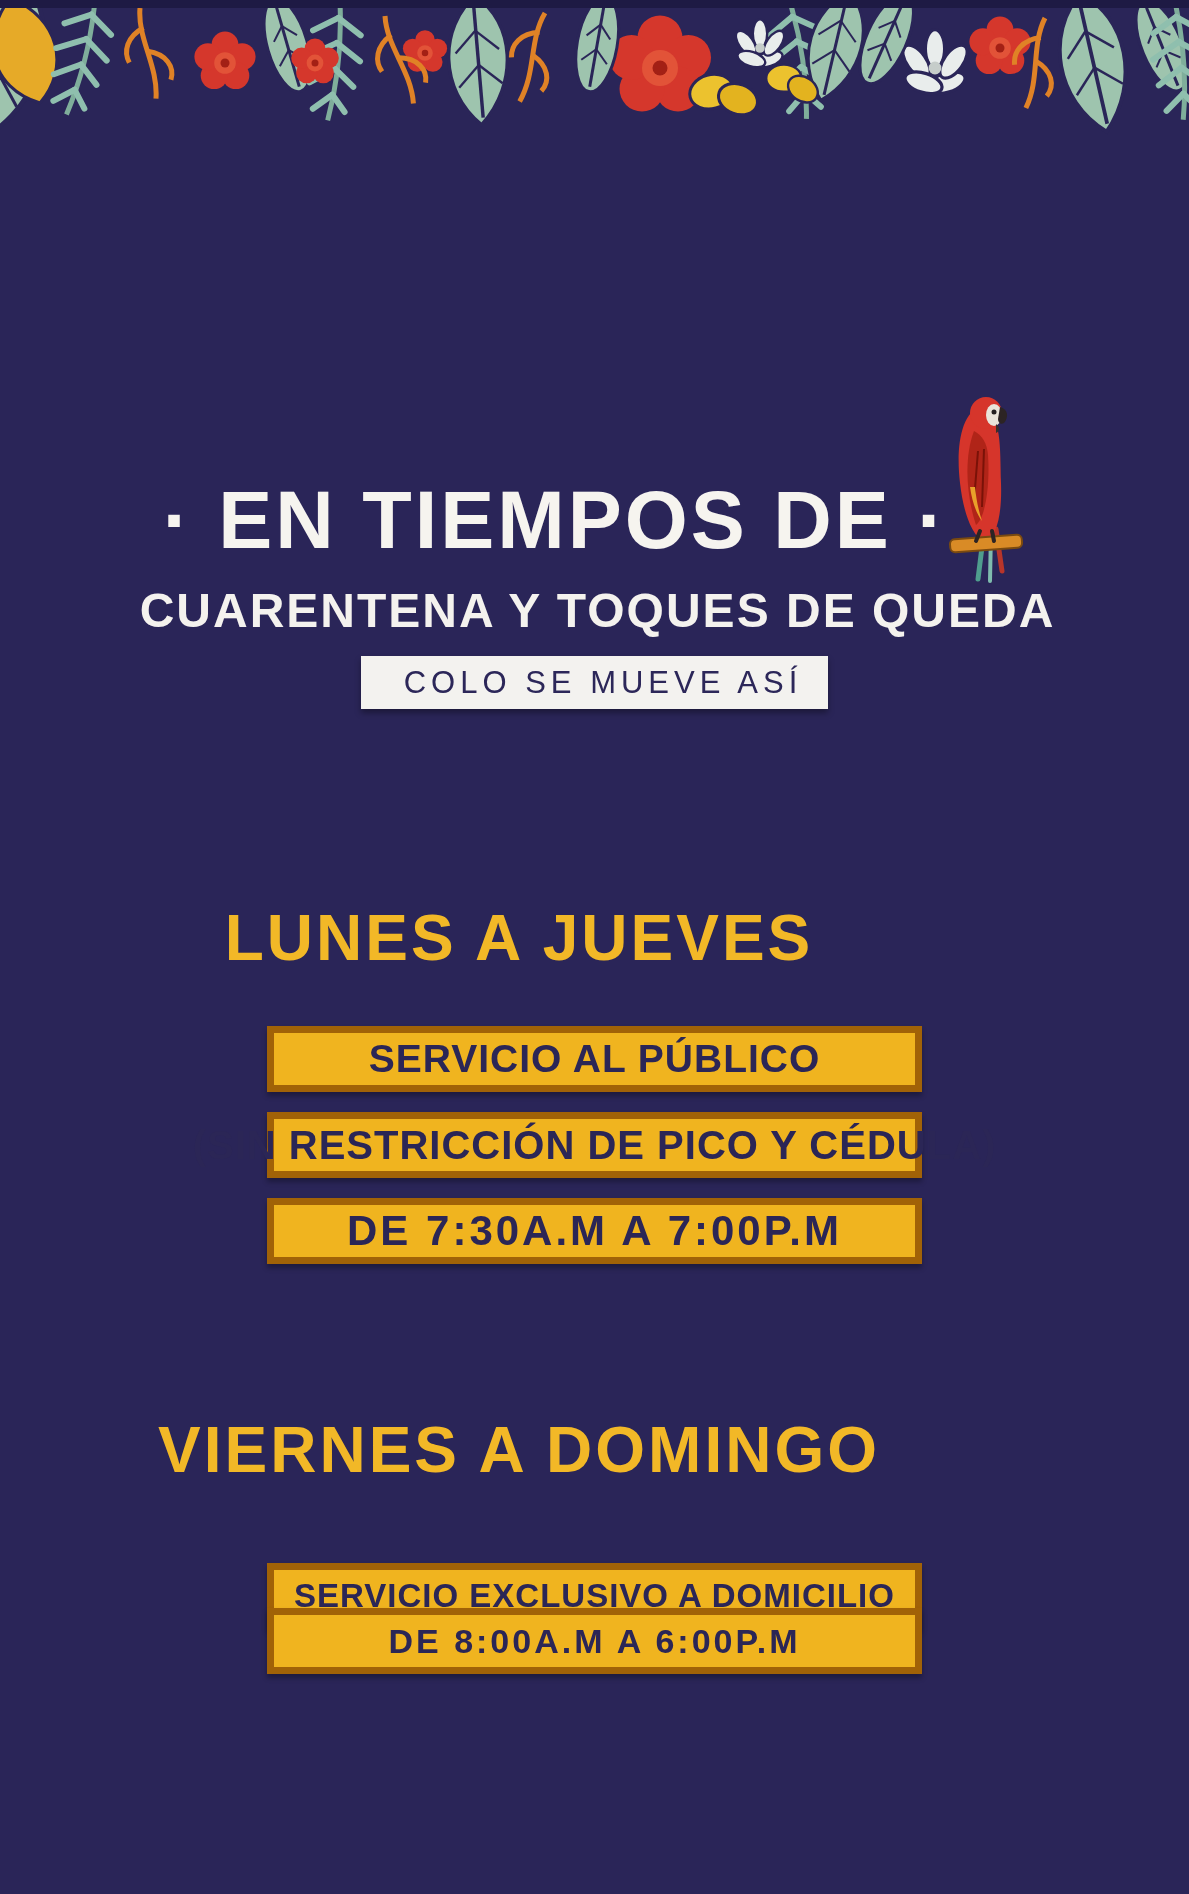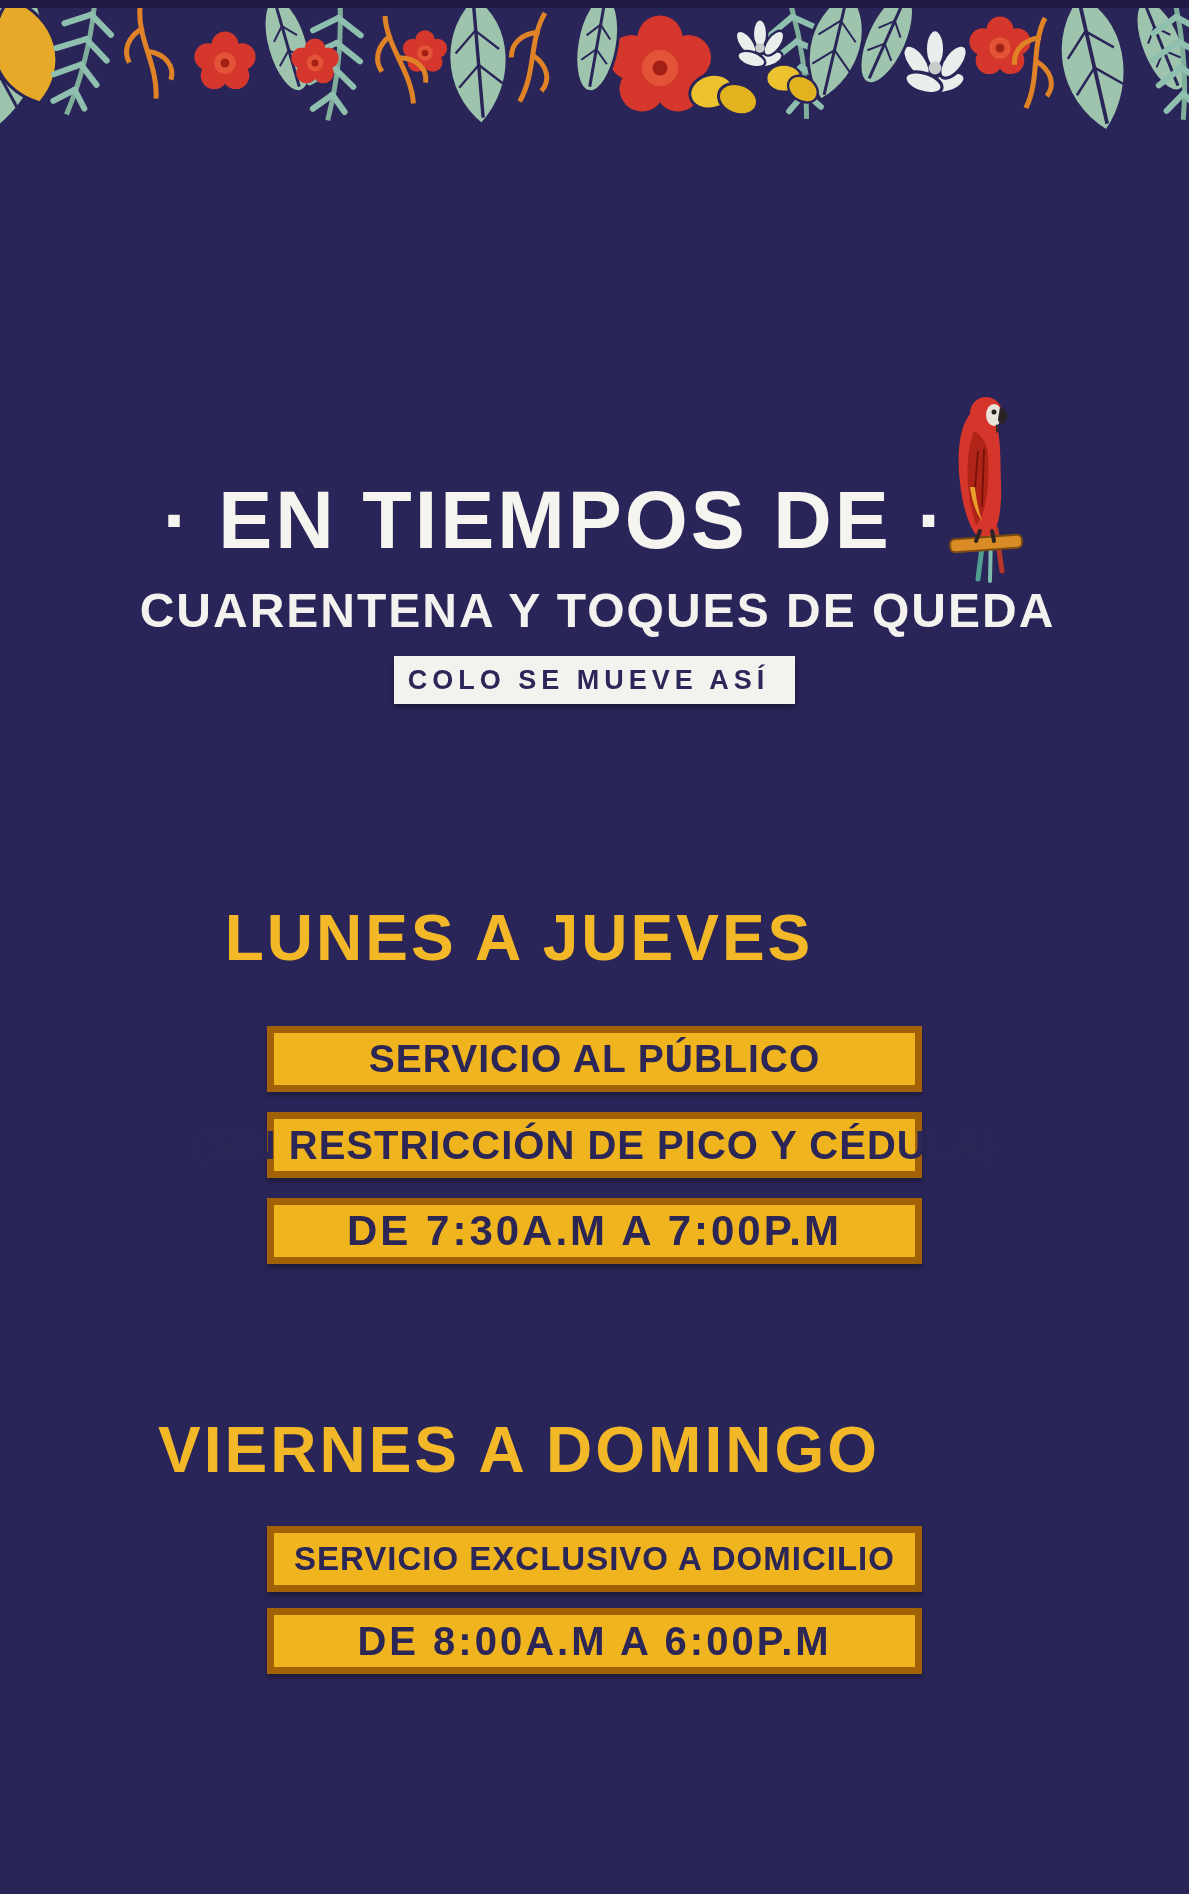--- a/index.html
+++ b/index.html
@@ -33,22 +33,22 @@
     text-align:center;color:#f4f2ee;
     font-size:48px;font-weight:800;letter-spacing:2px;
     white-space:nowrap;
   }
   .badge-wrap{
     position:absolute;top:648px;left:0;width:1189px;text-align:center;
   }
   .badge{
     display:inline-block;
     background:#f3f2ef;color:#2c2759;
-    font-size:27px;font-weight:700;letter-spacing:5px;
-    padding:9px 26px 8px 14px;
+    font-size:31px;font-weight:400;letter-spacing:5px;
+    padding:9px 26px 8px 43px;
     box-shadow:0 4px 6px rgba(0,0,0,0.35);
   }
   .parrot{
     position:absolute;top:383px;left:944px;width:84px;height:192px;
   }
   
   .section-heading{
     position:absolute;left:0;width:1038px;text-align:center;
     color:#f2b827;
     font-size:64px;font-weight:800;letter-spacing:3px;
@@ -62,22 +62,22 @@
     color:#2b2656;
     display:flex;align-items:center;justify-content:center;
     font-weight:800;white-space:nowrap;
     border:7px solid #a16207;
     box-shadow:0 4px 5px rgba(0,0,0,0.3);
     box-sizing:border-box;
   }
   #banner-1{top:1018px;font-size:39px;letter-spacing:1px;}
   #banner-2{top:1104px;font-size:40px;letter-spacing:1px;}
   #banner-3{top:1190px;font-size:42px;letter-spacing:3px;}
-  #banner-4{top:1518px;font-size:33px;letter-spacing:1px;}
-  #banner-5{top:1600px;font-size:40px;letter-spacing:3px;}
+  #banner-4{top:1555px;font-size:33px;letter-spacing:1px;}
+  #banner-5{top:1600px;font-size:34px;letter-spacing:3px;}
 </style>
 </head>
 <body>
 
 <div id="flyer">
 
   <div class="floral">
     <svg width="1189" height="150" viewBox="0 0 1189 150" xmlns="http://www.w3.org/2000/svg" aria-hidden="true">
       <defs>
         <g id="leaf">

